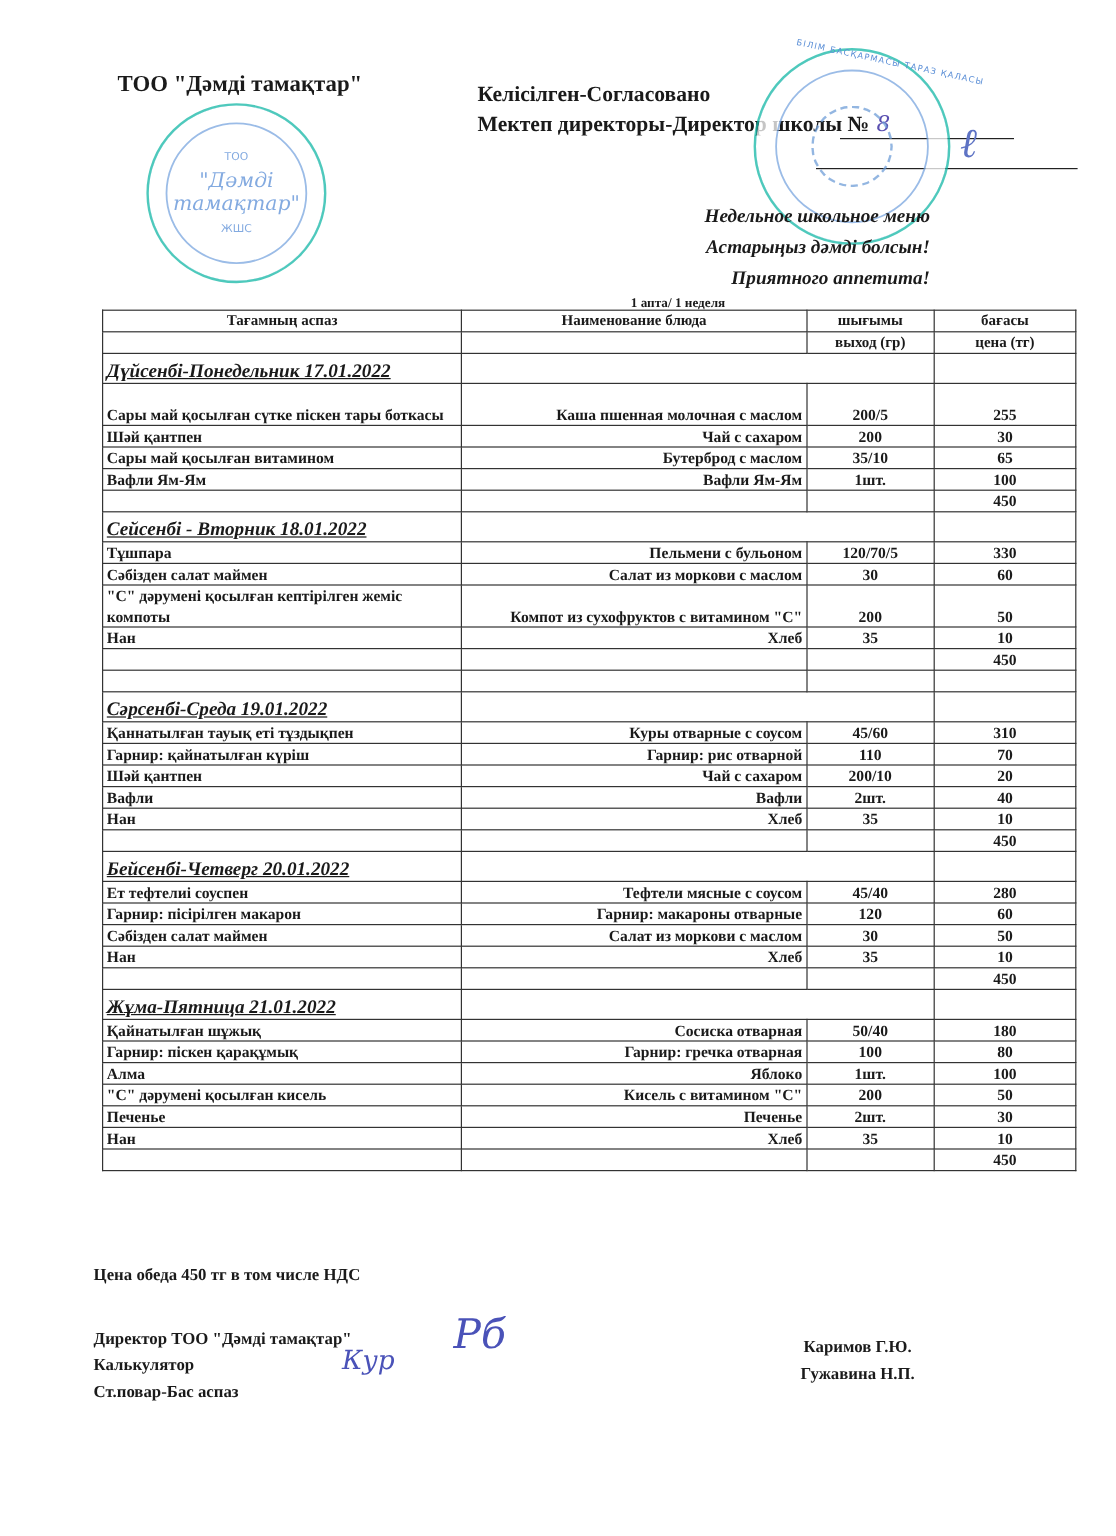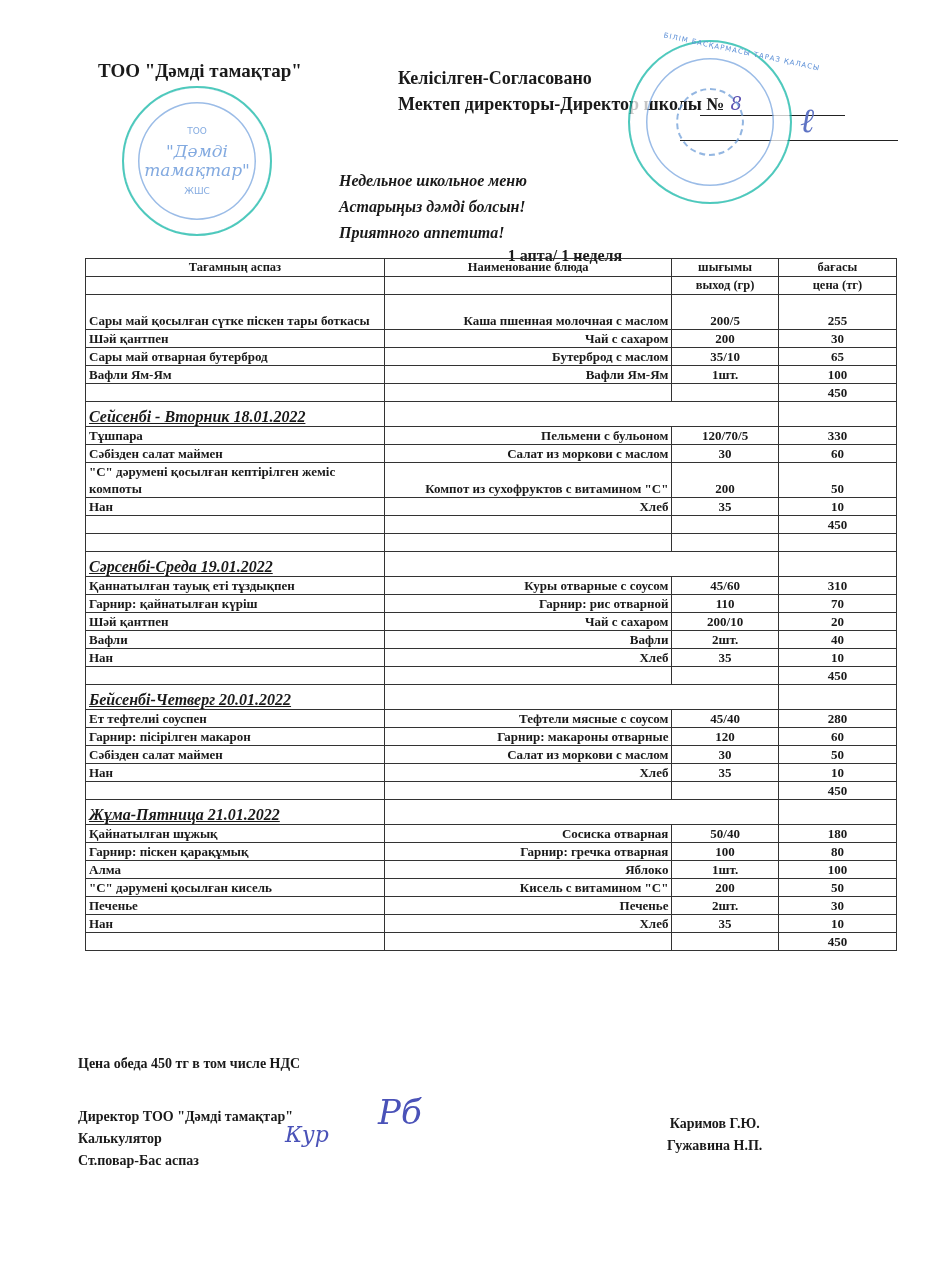--- a/index.html
+++ b/index.html
@@ -6,25 +6,25 @@
   body {
     width: 930px; height: 1280px; position: relative; overflow: hidden;
     font-family: "Liberation Serif", "DejaVu Serif", serif; color: #1a1a1a;
   }
   .abs { position: absolute; }
   .hdr-company { left: 98px; top: 60px; font-size: 19px; font-weight: bold; }
   .hdr-approve { left: 398px; top: 66px; font-size: 18px; font-weight: bold; line-height: 25px; }
   .hdr-approve .num { font-family: "DejaVu Serif", serif; font-style: italic; color: #5a4fb0; font-weight: normal; margin-left: 6px; }
   .sig-line1 { left: 700px; top: 115px; width: 145px; border-top: 1.5px solid #222; }
   .sig-line2 { left: 680px; top: 140px; width: 218px; border-top: 1.5px solid #222; }
-  .italic-title { font-style: italic; font-weight: bold; font-size: 16px; text-align: left; width: 420px; left: 339px; }
+  .italic-title { font-style: italic; font-weight: bold; font-size: 16px; text-align: right; width: 420px; left: 355px; }
   .t1 { top: 172px; }
   .t2 { top: 198px; }
   .t3 { top: 224px; }
-  .week { top: 247px; left: 355px; width: 420px; text-align: center; font-size: 16px; font-weight: bold; }
+  .week { top: 247px; left: 355px; width: 420px; text-align: center; font-size: 11px; font-weight: bold; }
 
   .stamp {
     border-radius: 50%; border: 2px solid #14b8a6; color: #5a8ed6;
     display: flex; align-items: center; justify-content: center; flex-direction: column;
     opacity: 0.75;
   }
   .stamp-left { left: 122px; top: 86px; width: 146px; height: 146px; box-shadow: inset 0 0 0 14px #fff, inset 0 0 0 15.5px #7aa6df; }
   .stamp-left .s-small { font-family: "DejaVu Sans", sans-serif; font-size: 9px; }
   .stamp-left .s-name { font-family: "DejaVu Serif", serif; font-style: italic; font-size: 17px; line-height: 19px; text-align: center; margin: 6px 0; }
   .stamp-right { left: 628px; top: 40px; width: 160px; height: 160px; box-shadow: inset 0 0 0 16px #fff, inset 0 0 0 17.5px #7aa6df; }
@@ -89,34 +89,39 @@
       <td class="c2">Наименование блюда</td>
       <td class="c3">шығымы</td>
       <td class="c4">бағасы</td>
     </tr>
     <tr class="head">
       <td class="c1"></td>
       <td class="c2"></td>
       <td class="c3">выход (гр)</td>
       <td class="c4">цена (тг)</td>
     </tr>
+  <tr class="day">
+        <td class="c1"><span>Дүйсенбі-Понедельник 17.01.2022</span></td>
+        <td class="c2" colspan="2"></td>
+        <td class="c4"></td>
+      </tr>
       <tr class="tall">
         <td class="c1 wrap">Сары май қосылған сүтке піскен тары боткасы</td>
         <td class="c2 wrap">Каша пшенная молочная с маслом</td>
         <td class="c3">200/5</td>
         <td class="c4">255</td>
       </tr>
       <tr>
         <td class="c1">Шәй қантпен</td>
         <td class="c2">Чай с сахаром</td>
         <td class="c3">200</td>
         <td class="c4">30</td>
       </tr>
       <tr>
-        <td class="c1">Сары май  отварная бутерброд</td>
+        <td class="c1">Сары май  қосылған витамином</td>
         <td class="c2">Бутерброд с  маслом</td>
         <td class="c3">35/10</td>
         <td class="c4">65</td>
       </tr>
       <tr>
         <td class="c1">Вафли Ям-Ям</td>
         <td class="c2">Вафли Ям-Ям</td>
         <td class="c3">1шт.</td>
         <td class="c4">100</td>
       </tr>

